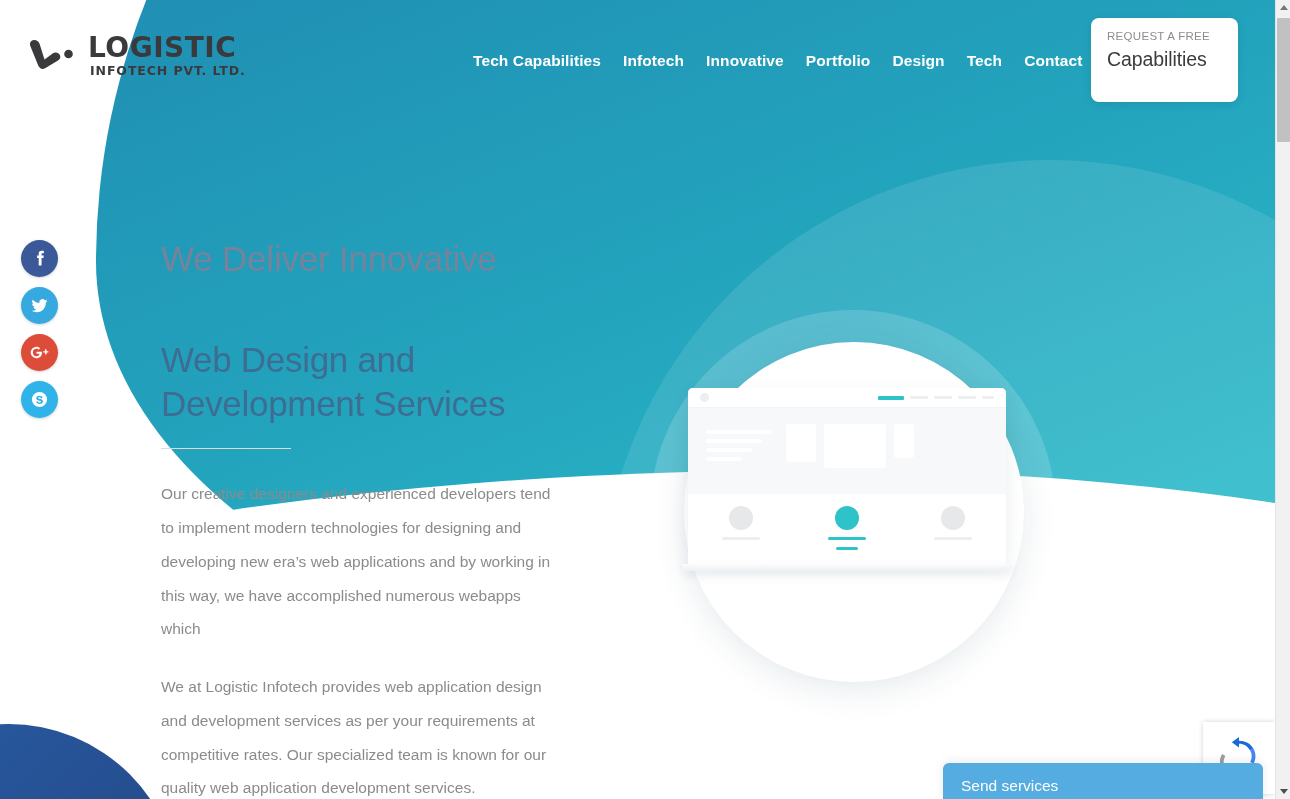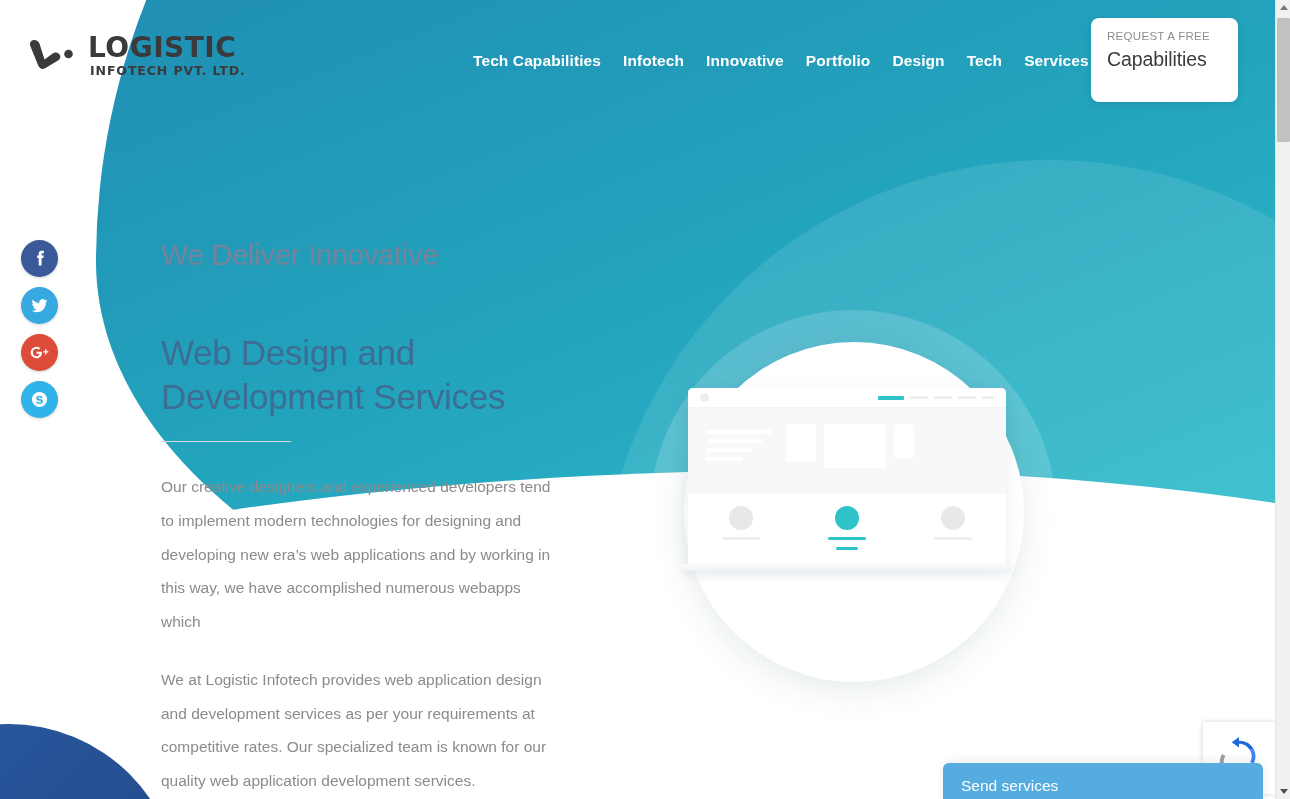--- a/index.html
+++ b/index.html
@@ -193,21 +193,21 @@
 
   
   .hero-copy {
     position: absolute;
     left: 161px;
     top: 238px;
     width: 400px;
     z-index: 15;
   }
   .hero-eyebrow {
-    font-size: 29px;
+    font-size: 35px;
     font-weight: 400;
     color: #76839a;
     letter-spacing: -0.2px;
     line-height: 1.2;
     white-space: nowrap;
   }
   .hero-title {
     margin-top: 58px;
     font-size: 35px;
     font-weight: 400;
@@ -472,21 +472,21 @@
         </span>
       </a>
 
       <nav class="main-nav">
         <a class="nav-link">Tech Capabilities</a>
         <a class="nav-link">Infotech</a>
         <a class="nav-link">Innovative</a>
         <a class="nav-link">Portfolio</a>
         <a class="nav-link">Design</a>
         <a class="nav-link">Tech</a>
-        <a class="nav-link">Services</a>
+        <a class="nav-link">Contact</a>
       </nav>
 
       <a class="cta-card">
         <span class="cta-small">REQUEST A FREE</span>
         <span class="cta-big">Capabilities</span>
       </a>
     </header>
 
     <div class="social-rail">
       <a class="social-btn sb-facebook">

